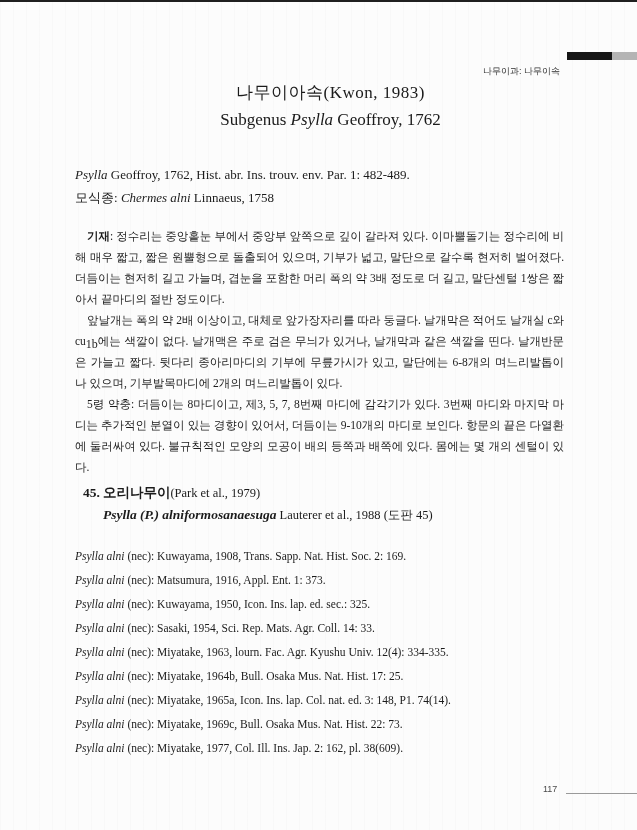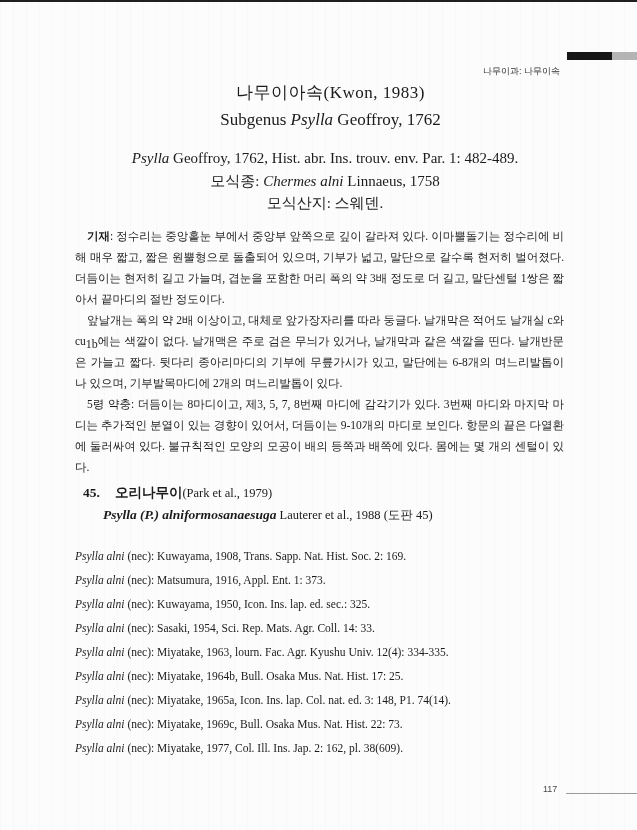--- a/index.html
+++ b/index.html
@@ -30,38 +30,38 @@
   .bar-gray  { width:25px; height:8px; background:#b4b4b4; }
 
   
   .title-block { position:absolute; top:81px; left:12px; width:100%; text-align:center; }
   .title    { font-size:17px; letter-spacing:0.5px; }
   .subtitle { font-size:17px; margin-top:6px; }
   .subtitle i { font-style:italic; }
 
   
   .citation-block {
-    position:absolute; top:147px; left:75px; width:500px;
-    font-size:15px; line-height:22.5px;text-align:center;
+    position:absolute; top:164px; left:75px; width:500px;
+    font-size:13px; line-height:22.5px;
   }
   .citation-block i { font-style:italic; }
 
   
   .description {
     position:absolute; top:226px; left:75px; width:489px;
     font-size:11.5px; line-height:21px; text-align:justify;
   }
   .description p { margin:0; text-indent:12px; }
   .description b { font-weight:bold; }
   .description sub { font-size:12px; line-height:0; }
 
   
   .species-heading { position:absolute; top:484px; left:83px; width:500px; }
   .sp-line1 { font-size:13.5px; font-weight:bold; }
-  .sp-line1 .sp-number { margin-right:15px; }
+  .sp-line1 .sp-number { margin-right:3px; }
   .sp-line1 .sp-author { font-weight:normal; font-size:12.5px; }
   .sp-line2 { margin-top:5px; margin-left:20px; font-size:13.5px; }
   .sp-line2 .sp-latin { font-weight:bold; font-style:italic; }
   .sp-line2 .sp-rest  { font-weight:normal; font-size:12.5px; }
 
   
   .refs {
     position:absolute; top:544px; left:75px; width:500px;
     font-size:11.5px; line-height:24px;
   }
@@ -92,21 +92,20 @@
   </div>
 
   <div class="title-block">
     <div class="title">나무이아속(Kwon, 1983)</div>
     <div class="subtitle"><span>Subgenus </span><i>Psylla</i><span> Geoffroy, 1762</span></div>
   </div>
 
   <div class="citation-block">
     <div><i>Psylla</i><span> Geoffroy, 1762, Hist. abr. Ins. trouv. env. Par. 1: 482-489.</span></div>
     <div><span>모식종: </span><i>Chermes alni</i><span> Linnaeus, 1758</span></div>
-    <div>모식산지: 스웨덴.</div>
   </div>
 
   <div class="description">
     <p><b>기재</b><span>: 정수리는 중앙홑눈 부에서 중앙부 앞쪽으로 깊이 갈라져 있다. 이마뿔돌기는 정수리에 비해 매우 짧고, 짧은 원뿔형으로 돌출되어 있으며, 기부가 넓고, 말단으로 갈수록 현저히 벌어졌다. 더듬이는 현저히 길고 가늘며, 겹눈을 포함한 머리 폭의 약 3배 정도로 더 길고, 말단센털 1쌍은 짧아서 끝마디의 절반 정도이다.</span></p>
     <p><span>앞날개는 폭의 약 2배 이상이고, 대체로 앞가장자리를 따라 둥글다. 날개막은 적어도 날개실 c와 cu</span><sub>1b</sub><span>에는 색깔이 없다. 날개맥은 주로 검은 무늬가 있거나, 날개막과 같은 색깔을 띤다. 날개반문은 가늘고 짧다. 뒷다리 종아리마디의 기부에 무릎가시가 있고, 말단에는 6-8개의 며느리발톱이 나 있으며, 기부발목마디에 2개의 며느리발톱이 있다.</span></p>
     <p>5령 약충: 더듬이는 8마디이고, 제3, 5, 7, 8번째 마디에 감각기가 있다. 3번째 마디와 마지막 마디는 추가적인 분열이 있는 경향이 있어서, 더듬이는 9-10개의 마디로 보인다. 항문의 끝은 다열환에 둘러싸여 있다. 불규칙적인 모양의 모공이 배의 등쪽과 배쪽에 있다. 몸에는 몇 개의 센털이 있다.</p>
   </div>
 
   <div class="species-heading">
     <div class="sp-line1"><span class="sp-number">45.</span><span>오리나무이</span><span class="sp-author">(Park et al., 1979)</span></div>

